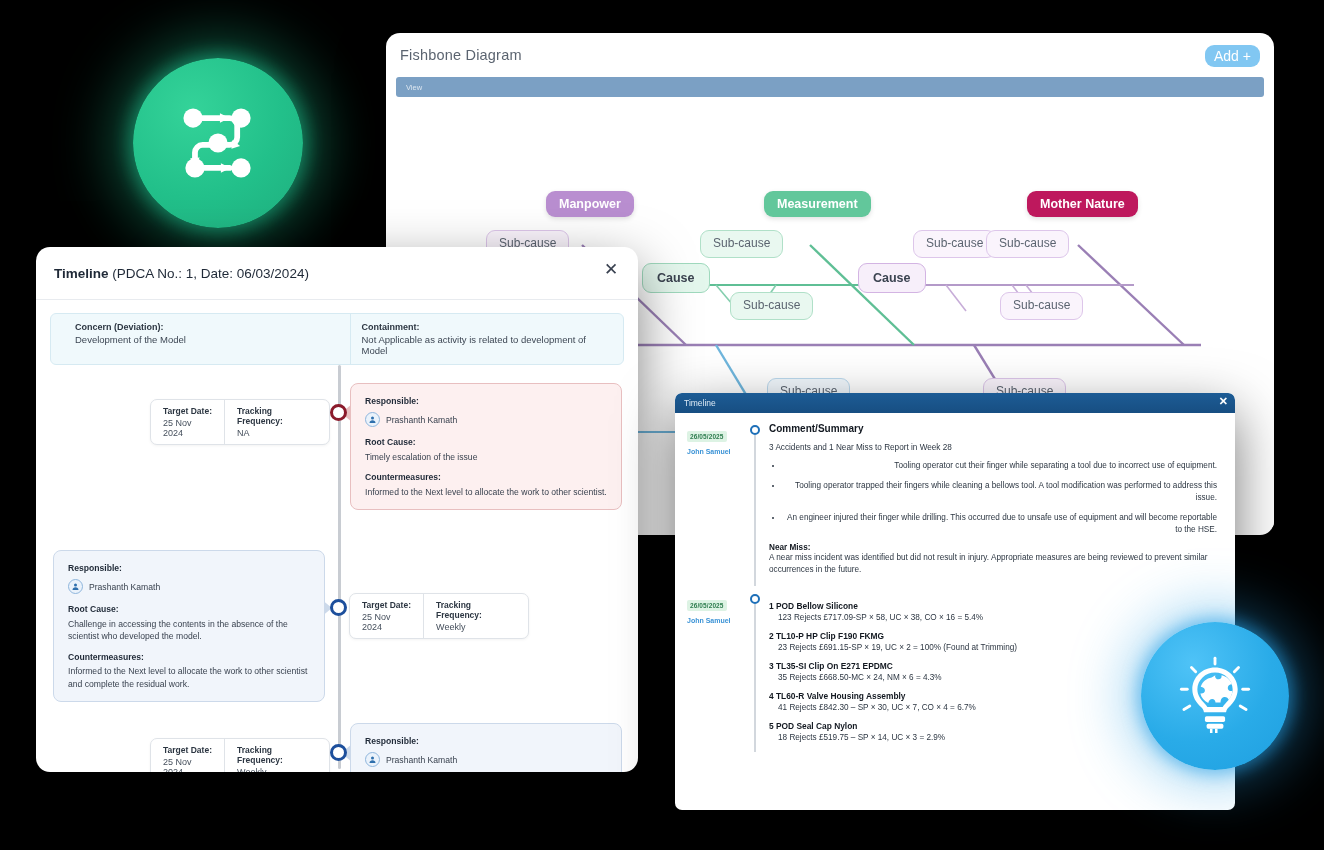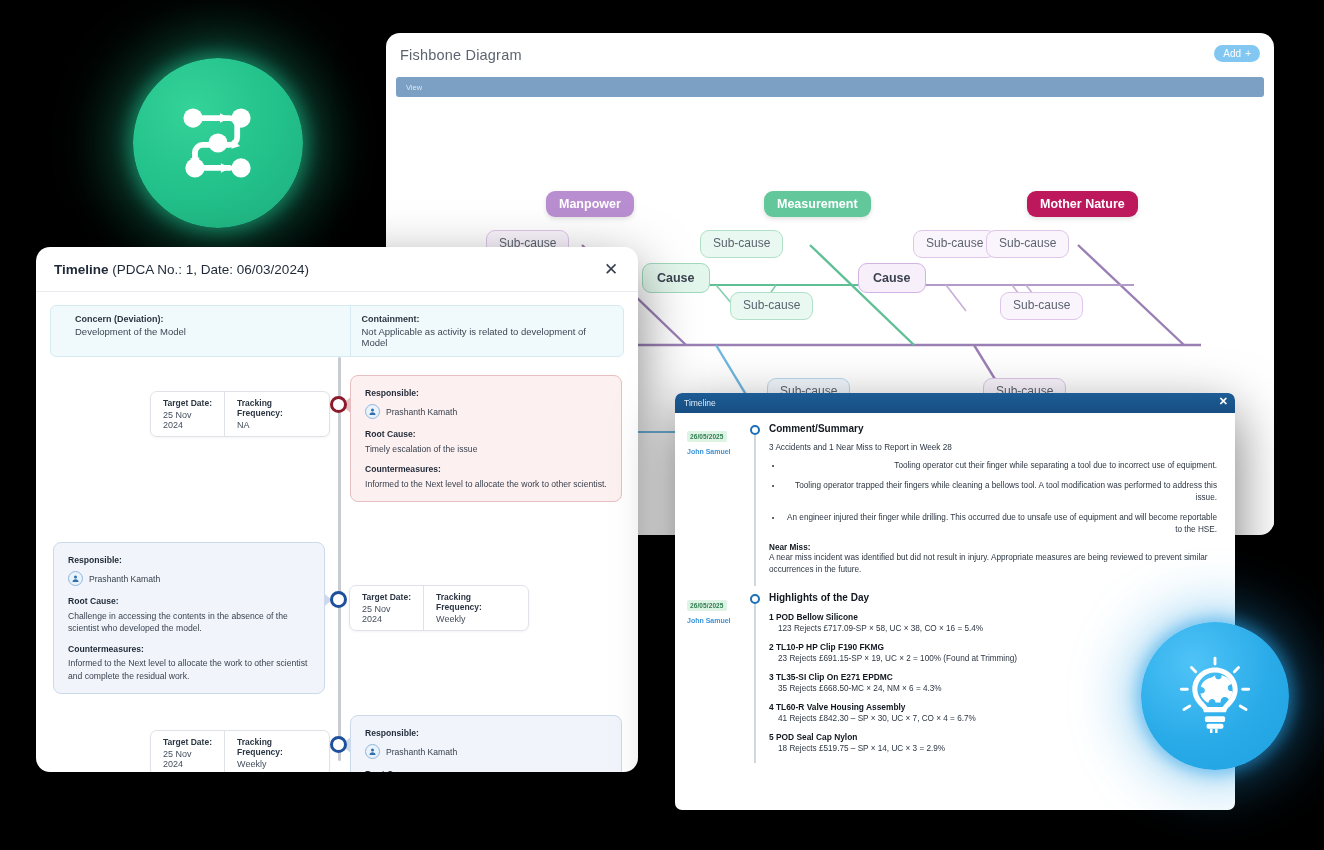--- a/index.html
+++ b/index.html
@@ -38,21 +38,21 @@
     box-shadow:0 18px 50px rgba(0,0,0,.45);
     overflow:hidden; z-index:10;
   }
   #fishbone-titlebar{
     height:44px; display:flex; align-items:center; padding:0 14px;
     position:relative;
   }
   #fishbone-title{ font-size:14.5px; color:#5b6470; font-weight:400; letter-spacing:.2px;}
   #add-button{
     position:absolute; right:14px; top:12px;
-    background:#5eb8ef; color:#fff; font-size:10px;
+    background:#5eb8ef; color:#fff; font-size:14px;
     border:none; border-radius:9px; padding:3px 9px;
     display:flex; align-items:center; gap:4px; opacity:.78;
     filter:blur(.3px);
   }
   #view-bar{
     margin:0 10px; height:20px; background:#7ba0c4;
     border-radius:3px; display:flex; align-items:center; padding-left:10px;
   }
   #view-bar span{ font-size:7.5px; color:#eef3f8; opacity:.85; filter:blur(.4px); }
   #fishbone-canvas{ position:relative; width:100%; height:430px; background:#fff; }
@@ -85,21 +85,21 @@
   }
 
   
   #pdca-panel{
     position:absolute; left:36px; top:247px; width:602px; height:525px;
     background:#fff; border-radius:14px;
     box-shadow:0 20px 55px rgba(0,0,0,.5);
     z-index:20; overflow:hidden;
   }
   #pdca-header{
-    height:45px; border-bottom:1px solid #e8ebef;
+    height:53px; border-bottom:1px solid #e8ebef;
     display:flex; align-items:center; padding:0 18px; position:relative;
   }
   #pdca-title{ font-size:13.5px; color:#1f2937; }
   #pdca-title b{ font-weight:700; }
   #pdca-close{ position:absolute; right:16px; top:11px; width:22px; height:22px;
                display:flex; align-items:center; justify-content:center;
                font-size:17px; color:#394150; line-height:1; }
   #pdca-topgrid{
     margin:13px 14px 0 14px; display:flex;
     background:#f0f9fc; border:1px solid #d6eaf2; border-radius:6px;
@@ -476,21 +476,20 @@
     <div class="c-entry" style="margin-top:16px;">
       <div class="c-side">
         <span class="c-date">26/05/2025</span>
         <div class="c-author">John Samuel</div>
       </div>
       <div class="c-rail">
         <span class="c-bullet"></span>
         <span class="c-railline"></span>
       </div>
       <div class="c-main">
-        <div class="c-title">Highlights of the Day</div>
 
         <div class="hl-item">
           <div class="hl-name">1 POD Bellow Silicone</div>
           <div class="hl-detail">123 Rejects   £717.09-SP × 58, UC × 38, CO × 16 = 5.4%</div>
         </div>
         <div class="hl-item">
           <div class="hl-name">2 TL10-P HP Clip F190 FKMG</div>
           <div class="hl-detail">23 Rejects   £691.15-SP × 19, UC × 2 = 100% (Found at Trimming)</div>
         </div>
         <div class="hl-item">

